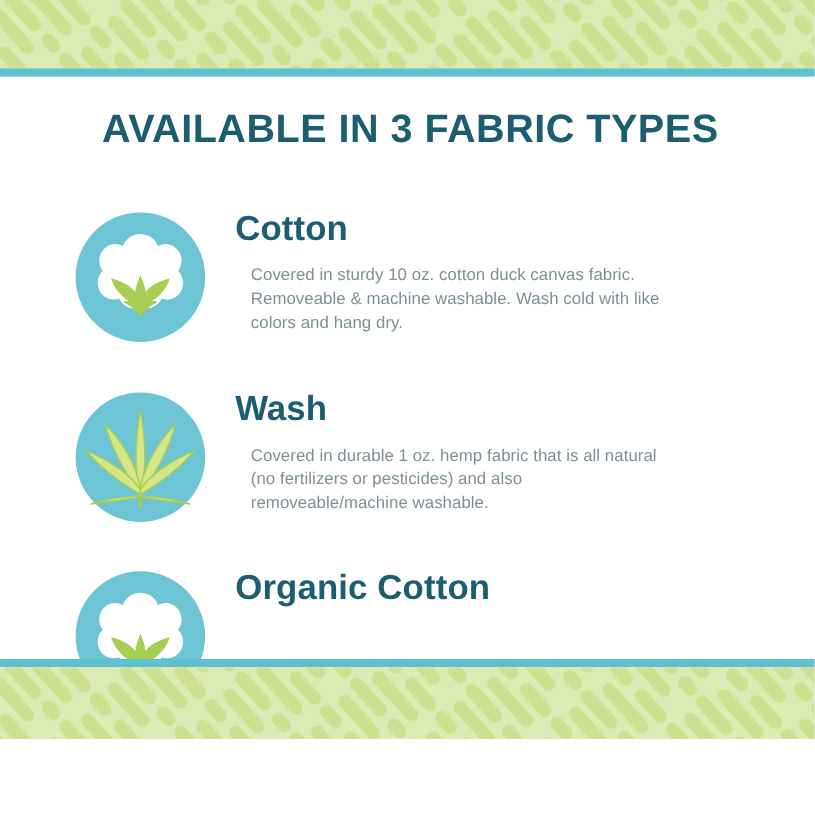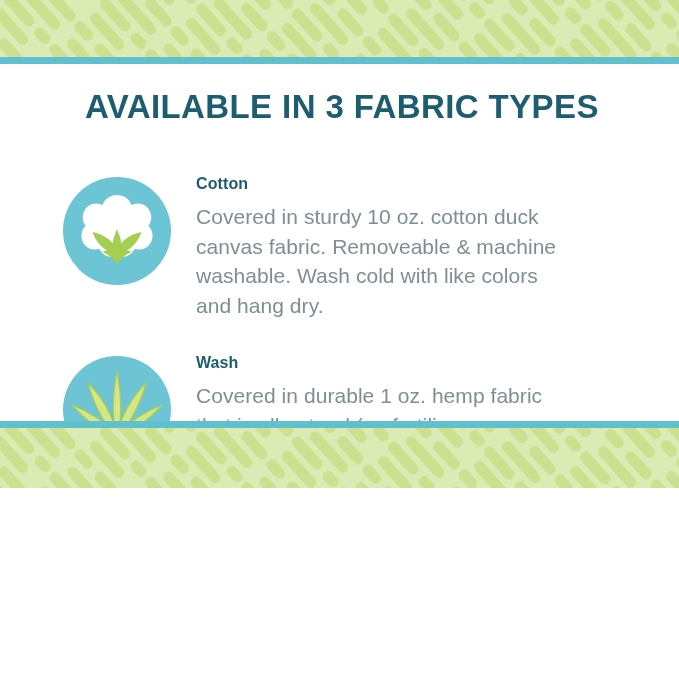--- a/index.html
+++ b/index.html
@@ -11,21 +11,21 @@
     width: 679px;
     height: 679px;
     font-family: "Liberation Sans", sans-serif;
     overflow: hidden;
     position: relative;
   }
 
   .page {
     position: relative;
     width: 679px;
-    height: 488px;
+    height: 616px;
     background: #ffffff;
     overflow: hidden;
   }
 
   
   .band {
     position: absolute;
     left: 0;
     width: 679px;
     overflow: hidden;
@@ -86,33 +86,33 @@
     padding-top: 8px;
   }
   .feature-icon svg { display: block; }
   .feature-text {
     margin-left: 24px;
     padding-top: 8px;
     width: 372px;
   }
   .feature-heading {
     font-family: "Liberation Sans", sans-serif;
-    font-size: 16px;
+    font-size: 29px;
     font-weight: bold;
     color: #1c5d70;
     margin: 0 0 9px 0;
     letter-spacing: 0.1px;
     line-height: 1.05;
   }
   .feature-body {
     font-family: "Liberation Sans", sans-serif;
-    font-size: 21px;
+    font-size: 14px;
     line-height: 1.42;
     color: #7d8f95;
-    margin: 0;
+    margin: 13px;
     letter-spacing: 0.05px;
   }
 
   .feature-row-1 { margin-bottom: 26px; }
   .feature-row-2 { margin-bottom: 25px; }
 </style>
 </head>
 <body>
 
 <div class="page">

